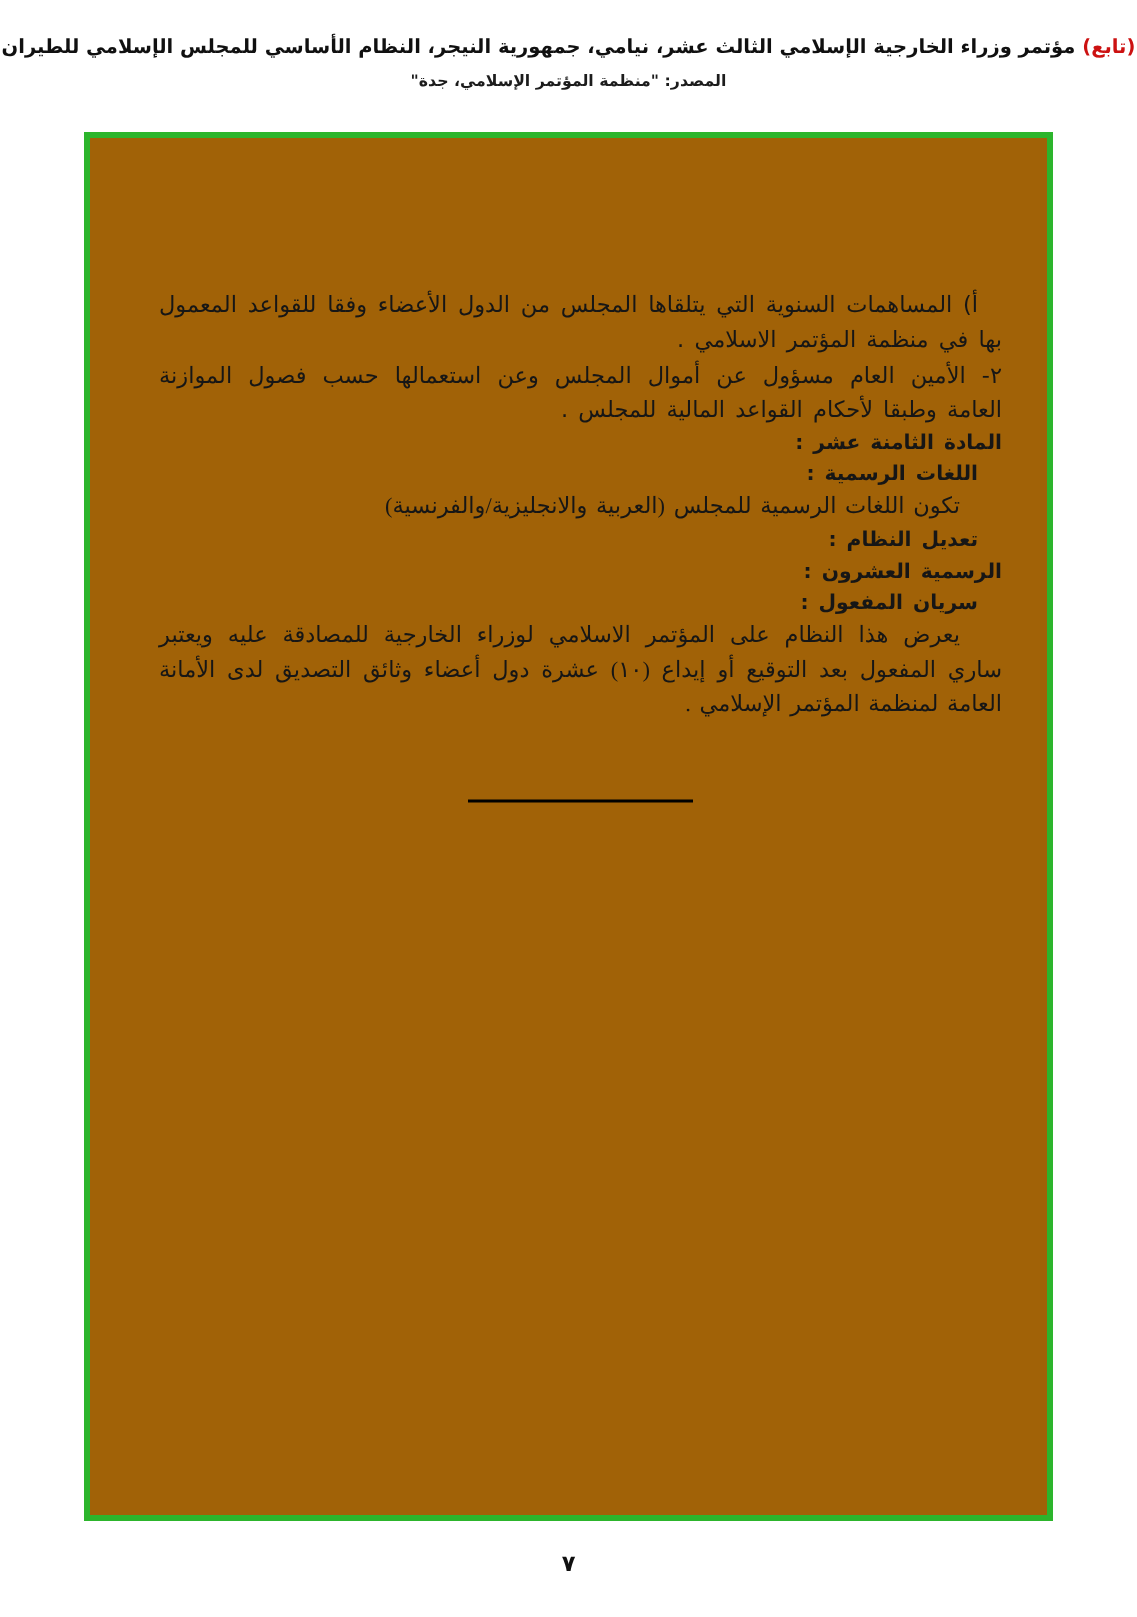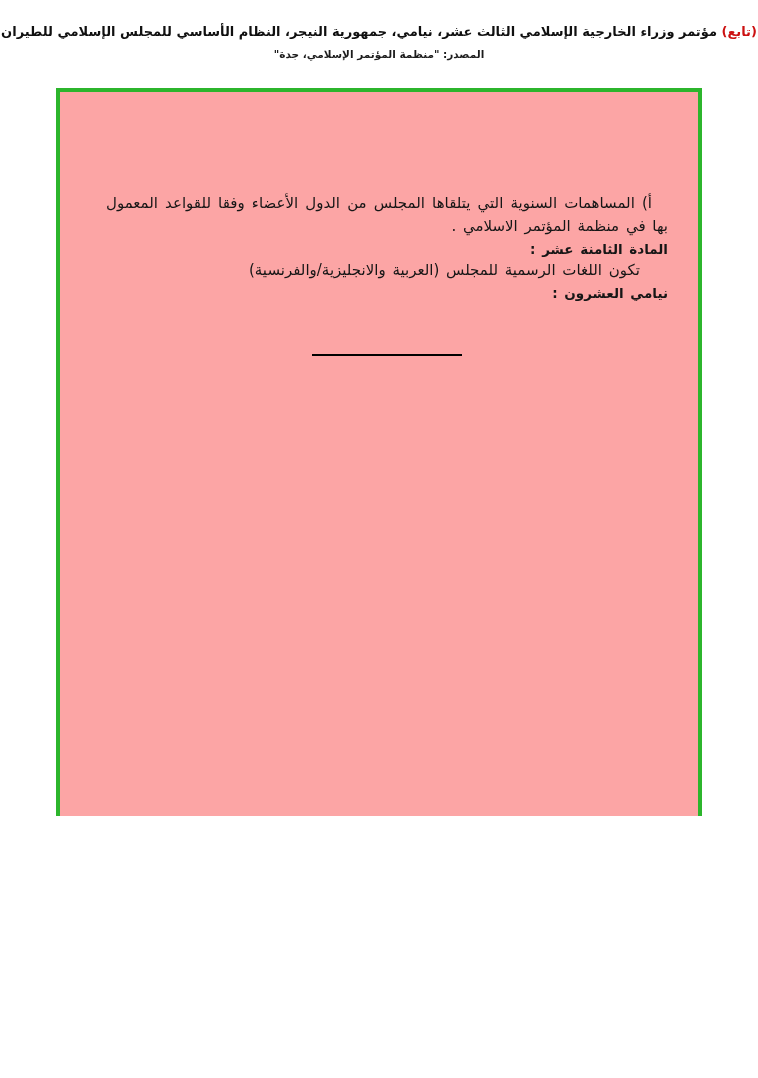--- a/index.html
+++ b/index.html
@@ -2,21 +2,21 @@
 <html lang="ar"><head>
 <meta charset="utf-8">
 <style>
   * { margin: 0; padding: 0; box-sizing: border-box; }
   html, body { background: #ffffff; }
   body { font-family: "DejaVu Sans", sans-serif; }
 
   .page {
     position: relative;
     width: 758px;
-    height: 816px;
+    height: 1078px;
     margin: 0 auto;
     background: #ffffff;
     overflow: hidden;
   }
 
   
   .doc-header {
     position: absolute;
     top: 24px;
     left: 0;
@@ -39,21 +39,21 @@
   }
 
   
   .green-box {
     position: absolute;
     top: 88px;
     left: 56px;
     width: 646px;
     height: 926px;
     border: 4px solid #2cb52c;
-    background: #fca5a5;
+    background: #a16207;
   }
 
   
   .content {
     position: absolute;
     top: 100px;
     right: 30px;
     left: 46px;
     direction: rtl;
     text-align: justify;
@@ -76,20 +76,21 @@
   .article-sub {
     margin-top: 7px;
     padding-right: 16px;
     font-weight: bold;
     font-size: 13.5px;
     text-align: right;
   }
   .article-text {
     margin-top: 13px;
     text-indent: 28px;
+    font-family: Liberation Serif, serif;
   }
   .article-text.single {
     text-align: right;
   }
 
   .separator {
     width: 150px;
     margin: 50px auto 0 auto;
     border: 0;
     border-top: 2px solid #000000;
@@ -119,26 +120,31 @@
     </div>
     <div class="source-line">المصدر:  "منظمة المؤتمر الإسلامي، جدة"</div>
   </header>
 
   <div class="green-box">
     <div class="content">
 
       <p class="item-a">أ) المساهمات السنوية التي يتلقاها المجلس من الدول الأعضاء وفقا للقواعد المعمول بها في منظمة المؤتمر الاسلامي .</p>
 
 
+      <p class="item-2">٢- الأمين العام مسؤول عن أموال المجلس وعن استعمالها حسب فصول الموازنة العامة وطبقا لأحكام القواعد المالية للمجلس .</p>
 
       <p class="article-heading">المادة الثامنة عشر :</p>
+      <p class="article-sub">اللغات الرسمية :</p>
       <p class="article-text single">تكون اللغات الرسمية للمجلس (العربية والانجليزية/والفرنسية)</p>
 
+      <p class="article-sub">تعديل النظام :</p>
 
-      <p class="article-heading">نيامي العشرون :</p>
+      <p class="article-heading">الرسمية العشرون :</p>
+      <p class="article-sub">سريان المفعول :</p>
+      <p class="article-text">يعرض هذا النظام على المؤتمر الاسلامي لوزراء الخارجية للمصادقة عليه ويعتبر ساري المفعول بعد التوقيع أو إيداع (١٠) عشرة دول أعضاء وثائق التصديق لدى الأمانة العامة لمنظمة المؤتمر الإسلامي .</p>
 
       <hr class="separator">
 
     </div>
   </div>
 
   <footer class="page-number">٧</footer>
 
 </div>
 

